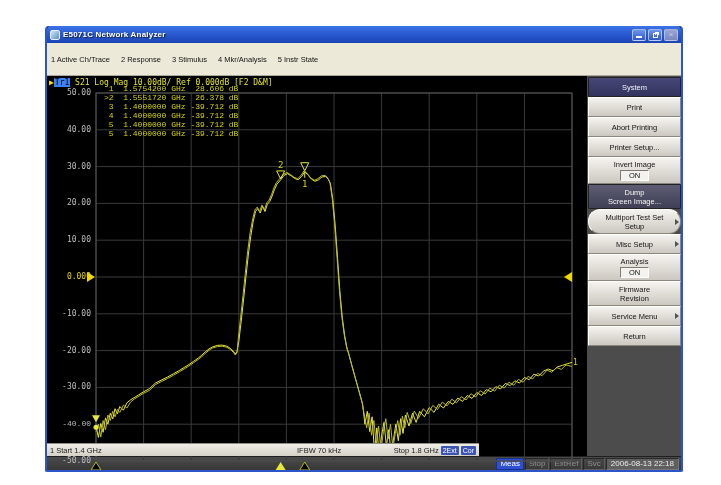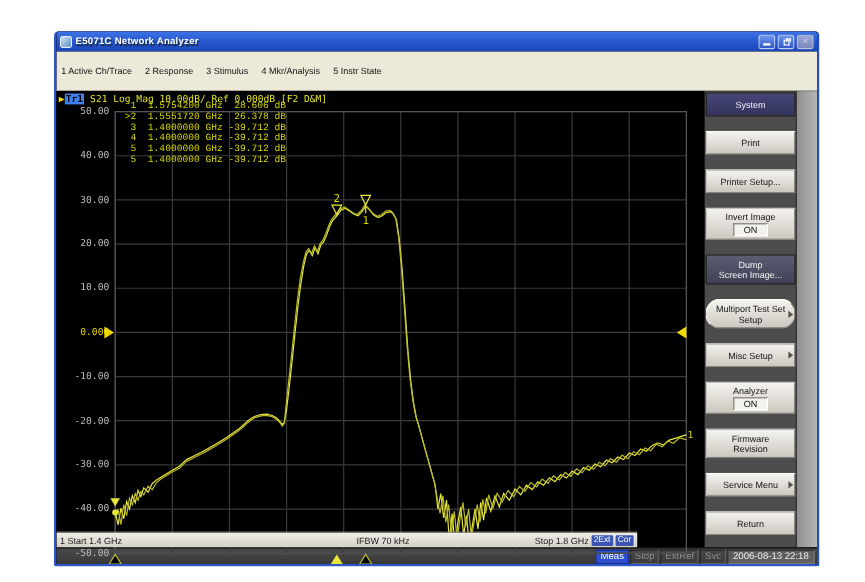--- a/index.html
+++ b/index.html
@@ -31,40 +31,40 @@
   .menubar { height:13px; flex:0 0 13px; background:#ece9d8; border-bottom:1px solid #aca899;
     display:flex; align-items:center; padding:16px 4px; gap:11px; font-size:7.5px; color:#111; white-space:nowrap; }
   .menu-item { cursor:default; }
   
   .mainrow { flex:1; display:flex; min-height:0; background:#000; }
   .stage { position:relative; width:540px; flex:0 0 540px; background:#000; }
   
   .traceline { position:absolute; left:2px; top:1px; height:12px; font-family:"DejaVu Sans Mono", monospace;
     font-size:8px; line-height:12px; color:#e3e32a; white-space:pre; }
   .traceline .arr { color:#ffe000; }
-  .traceline .tr1 { background:#3b82f6; color:#000; padding:0 1px; font-weight:bold;text-align:center; }
+  .traceline .tr1 { background:#3b82f6; color:#000; padding:0 1px; font-weight:normal;text-align:center; }
   
   .ylabel { position:absolute; width:34px; right:auto; text-align:right; font-family:"DejaVu Sans Mono", monospace;
     font-size:8px; color:#bdbdbd; left:10px; }
   .ylabel.ref { color:#e8d400; }
   
   .plot { position:absolute; left:49px; top:17px; overflow:visible; }
   
   .mkr-table { position:absolute; left:57px; top:8px; font-family:Liberation Mono, monospace;
     font-size:8px; line-height:9px; color:#d6d600; white-space:pre; }
   
-  .chstrip { position:absolute; left:0; bottom:0; width:484px; height:13px;
+  .chstrip { position:absolute; left:0; bottom:0; width:432px; height:13px;
     background:linear-gradient(#efede7,#d5d1c7); border-top:1px solid #8f8d84;
     display:flex; align-items:center; font-size:7.5px; color:#1a1a1a; padding:0 3px; }
   .chstrip .mid { position:absolute; left:250px;text-align:center; }
   .chstrip .right { margin-left:auto; display:flex; align-items:center; gap:2px; }
   .badge { background:#3d55b2; color:#fff; padding:0 2px; font-size:7px; line-height:9px; border-radius:1px; }
   
   .sidebar { flex:1; background:#4c4c4c; display:flex; }
-  .keycol { width:76px; display:flex; flex-direction:column; padding:1px 0 0 1px; gap:12px; }
+  .keycol { width:94px; display:flex; flex-direction:column; padding:1px 0 0 1px; gap:0; }
   .gutter { flex:1; background:linear-gradient(90deg,#8f8f8f,#b5b5b3); border-left:1px solid #2e2e2e; }
   .skey { position:relative; background:linear-gradient(#f5f3ef,#ccc8c0); border:1px solid #8a877e;
     border-top-color:#fffdf8; border-left-color:#fffdf8; border-radius:1px;
     color:#141414; font-size:7.5px; line-height:9px; text-align:center;
     display:flex; flex-direction:column; justify-content:center; align-items:center; padding:2px 1px; }
   .skey.header { background:linear-gradient(#474778,#33335e); color:#f2f2ff; border-color:#222; }
   .skey.active { background:linear-gradient(#5c5c72,#3f3f55); color:#f5f5f5; border-color:#222;text-align:right; }
   .skey .tog { margin-top:1px; background:#f4f2ee; border:1px solid #7c7a72; border-bottom-color:#fff;
     border-right-color:#fff; padding:0 8px; font-size:7.5px; line-height:9px; color:#111; }
   .skey .arr { position:absolute; right:1px; top:50%; margin-top:-3px; width:0; height:0;
@@ -115,21 +115,21 @@
       <div>
           <div class="ylabel" style="top: 12px;">50.00</div>
           <div class="ylabel" style="top: 48.8px;">40.00</div>
           <div class="ylabel" style="top: 85.6px;">30.00</div>
           <div class="ylabel" style="top: 122.4px;">20.00</div>
           <div class="ylabel" style="top: 159.2px;">10.00</div>
           <div class="ylabel ref" style="top: 196px;">0.000</div>
           <div class="ylabel" style="top: 232.8px;">-10.00</div>
           <div class="ylabel" style="top: 269.6px;">-20.00</div>
           <div class="ylabel" style="top: 306.4px;">-30.00</div>
-          <div class="ylabel" style="top: 343.2px;">-40.00</div>
+          <div class="ylabel" style="top: 343.2px; font-family: Liberation Mono, monospace;">-40.00</div>
           <div class="ylabel" style="top: 380px;">-50.00</div>
         </div>
 
       <svg class="plot" width="476" height="368">
           <line x1="0" y1="0" x2="0" y2="368" stroke="#3a3a3a" stroke-width="1"></line>
           <line x1="47.6" y1="0" x2="47.6" y2="368" stroke="#3a3a3a" stroke-width="1"></line>
           <line x1="95.2" y1="0" x2="95.2" y2="368" stroke="#3a3a3a" stroke-width="1"></line>
           <line x1="142.8" y1="0" x2="142.8" y2="368" stroke="#3a3a3a" stroke-width="1"></line>
           <line x1="190.4" y1="0" x2="190.4" y2="368" stroke="#3a3a3a" stroke-width="1"></line>
           <line x1="238" y1="0" x2="238" y2="368" stroke="#3a3a3a" stroke-width="1"></line>
@@ -182,41 +182,44 @@
 
     <div class="sidebar">
       <div class="keycol">
           <div class="skey header" style="min-height: 20px;">
             <div>System</div>
           </div>
           <div class="skey" style="min-height: 20px;">
             <div>Print</div>
           </div>
           <div class="skey" style="min-height: 20px;">
+            <div>Abort Printing</div>
+          </div>
+          <div class="skey" style="min-height: 20px;">
             <div>Printer Setup...</div>
           </div>
           <div class="skey" style="min-height: 25px;">
             <div>Invert Image</div>
             <div class="tog">ON</div>
           </div>
           <div class="skey active" style="min-height: 25px;">
             <div>Dump</div>
             <div>Screen Image...</div>
           </div>
           <div class="skey" style="min-height: 25px; border-radius: 12px;">
             <div>Multiport Test Set</div>
             <div>Setup</div>
             <span class="arr"></span>
           </div>
           <div class="skey" style="min-height: 20px;">
             <div>Misc Setup</div>
             <span class="arr"></span>
           </div>
           <div class="skey" style="min-height: 25px;">
-            <div>Analyzer</div>
+            <div>Analysis</div>
             <div class="tog">ON</div>
           </div>
           <div class="skey" style="min-height: 25px;">
             <div>Firmware</div>
             <div>Revision</div>
           </div>
           <div class="skey" style="min-height: 20px;">
             <div>Service Menu</div>
             <span class="arr"></span>
           </div>

